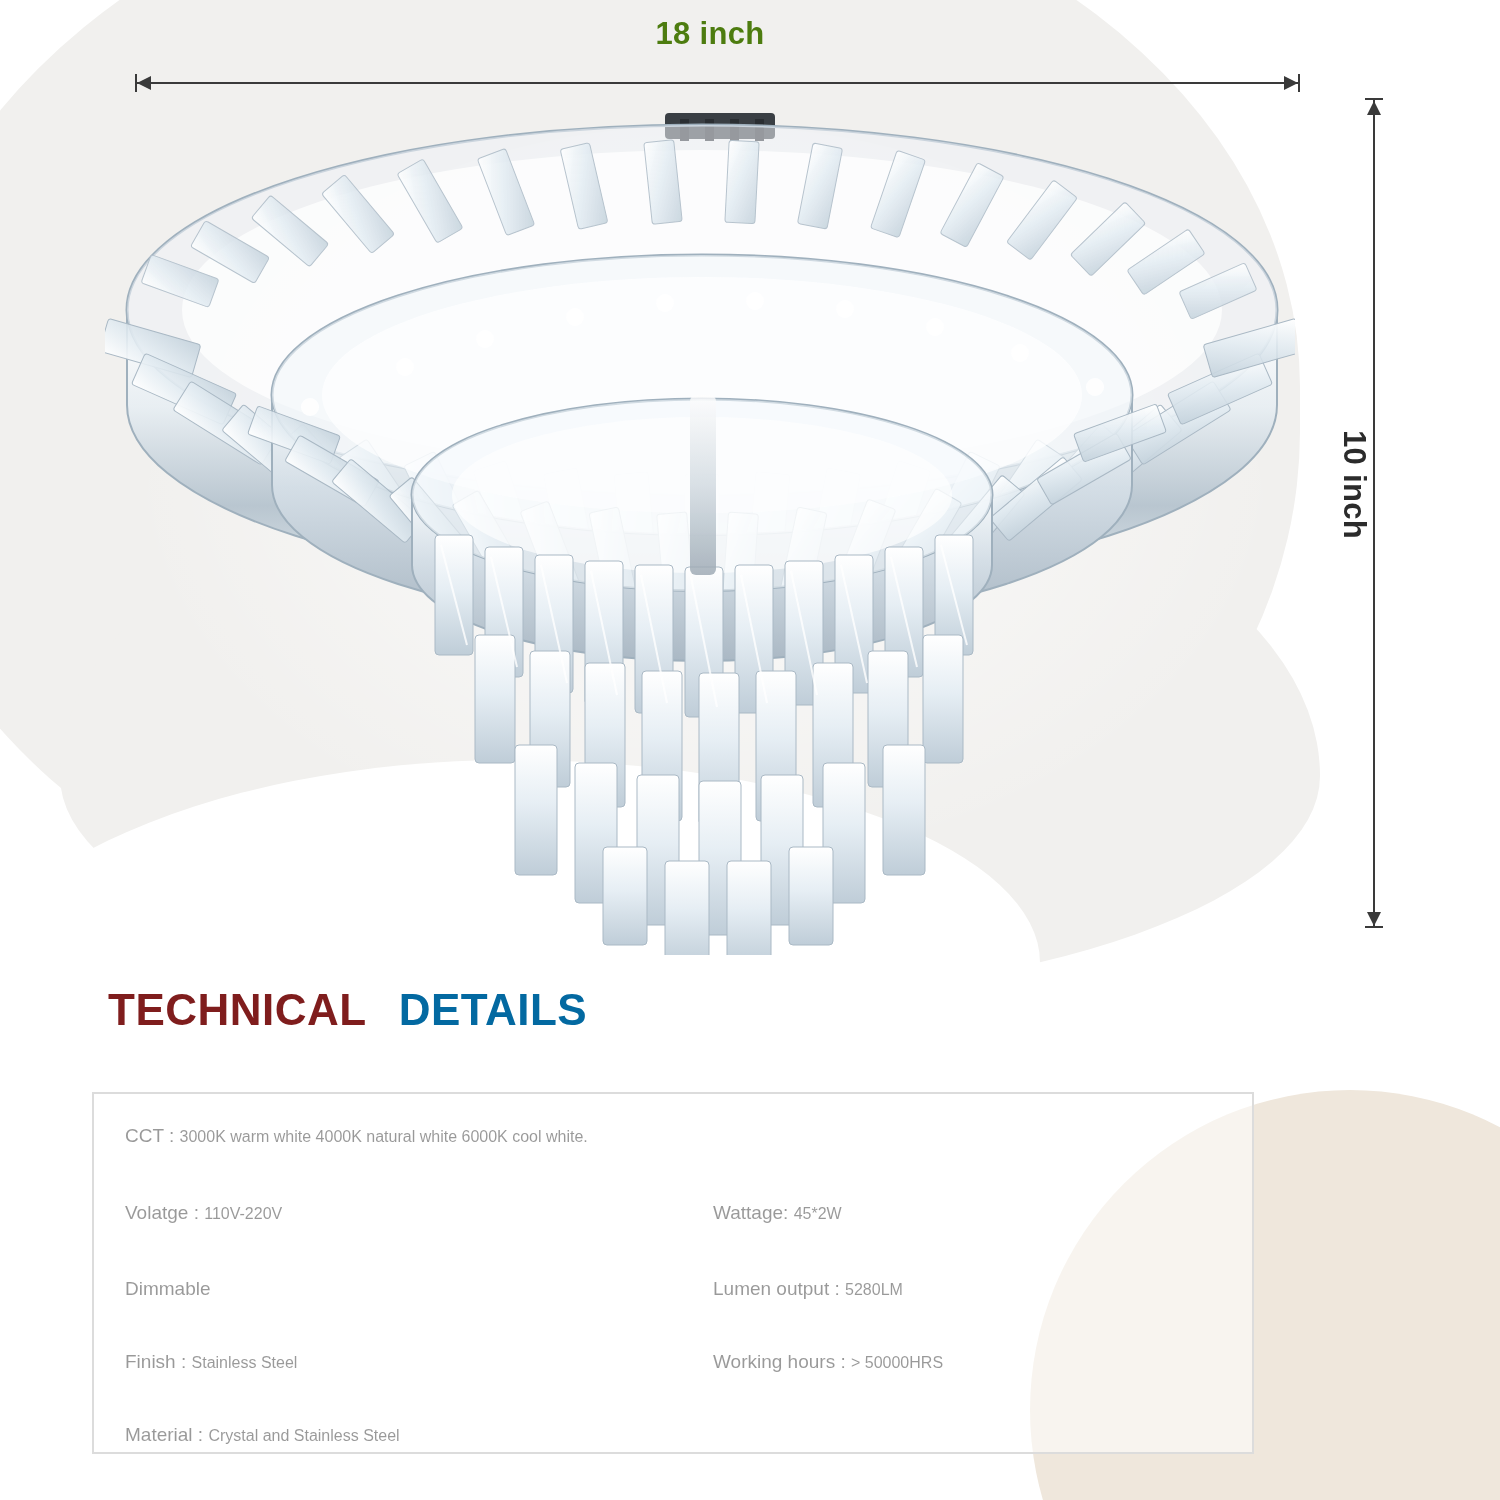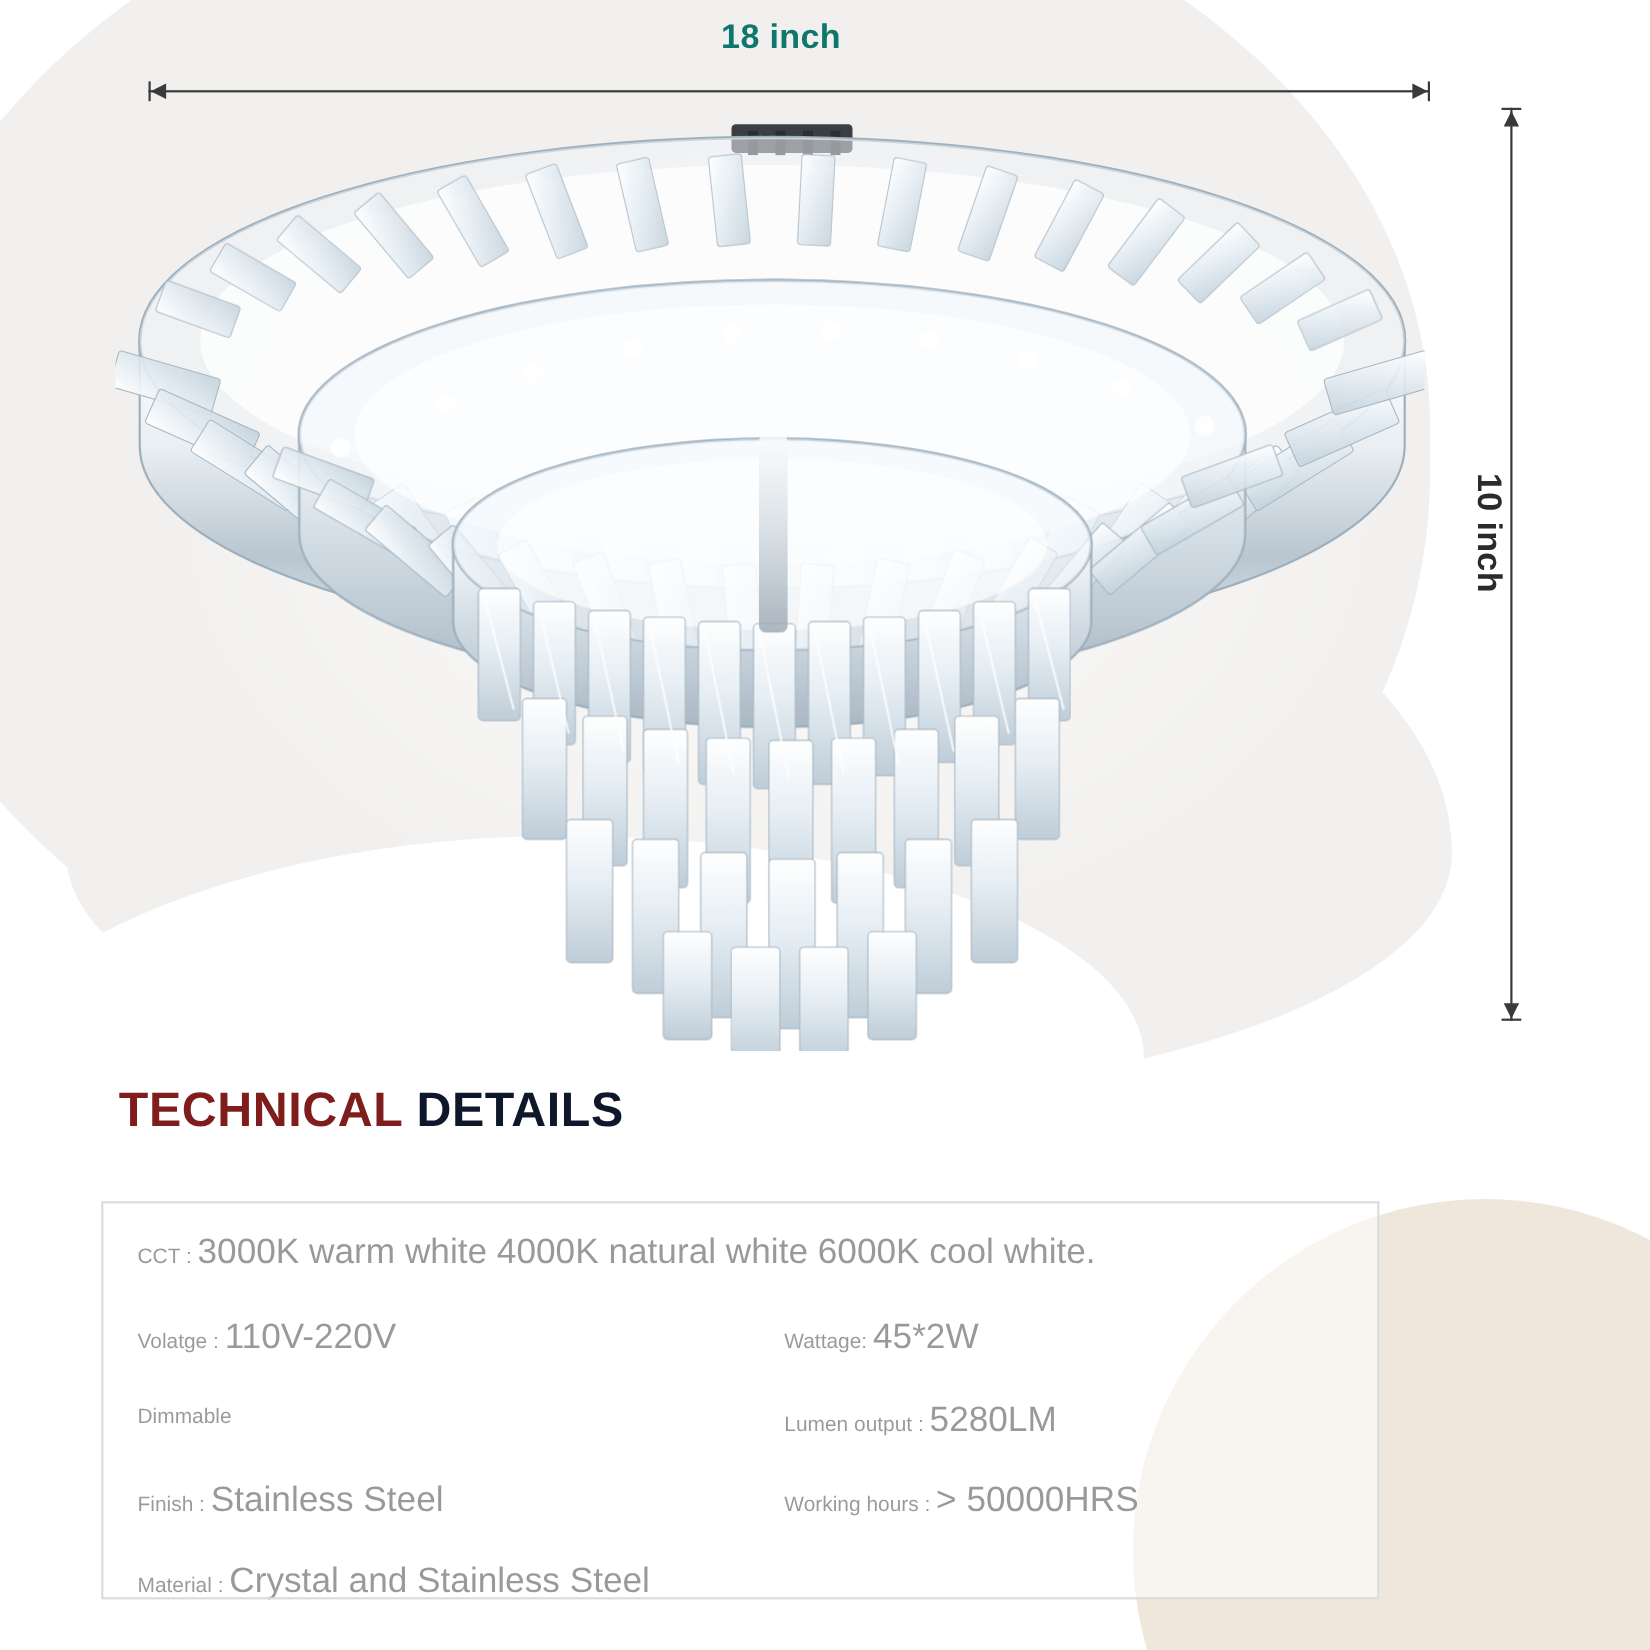--- a/index.html
+++ b/index.html
@@ -59,21 +59,21 @@
 
   
   .dim-top-label {
     position: absolute;
     left: 0;
     top: 16px;
     width: 1420px;
     text-align: center;
     font-size: 31px;
     font-weight: bold;
-    color: #0f766e;
+    color: #4d7c0f;
     z-index: 6;
     letter-spacing: .3px;
   }
   .dim-top-line {
     position: absolute;
     left: 135px;
     top: 82px;
     width: 1165px;
     height: 2px;
     background: #3a3a3a;
@@ -151,41 +151,41 @@
   .tech-heading {
     position: absolute;
     left: 108px;
     top: 985px;
     font-size: 44px;
     font-weight: bold;
     letter-spacing: .5px;
     z-index: 7;
   }
   .tech-heading .t1 { color: #7f1d1d; }
-  .tech-heading .t2 { color: #0f172a; }
+  .tech-heading .t2 { color: #0369a1; margin-left: 20px; }
 
   .tech-box {
     position: absolute;
     left: 92px;
     top: 1092px;
     width: 1162px;
     height: 362px;
     border: 2px solid #dcdcdc;
     background: rgba(255,255,255,0.55);
     box-sizing: border-box;
     z-index: 7;
   }
   .spec {
     position: absolute;
     font-size: 25px;
     color: #1e1e1e;
     white-space: nowrap;
   }
   .spec .k { font-size: 19px; }
-  .spec .v { font-size: 32px; }
+  .spec .v { font-size: 16px; }
 
   .row-cct   { left: 125px; top: 1119px; }
   .row-volt  { left: 125px; top: 1196px; }
   .row-dim   { left: 125px; top: 1272px; text-align: right; }
   .row-fin   { left: 125px; top: 1345px; }
   .row-mat   { left: 125px; top: 1418px; }
   .row-watt  { left: 713px; top: 1196px; }
   .row-lumen { left: 713px; top: 1272px; }
   .row-hours { left: 713px; top: 1345px; text-align: center; }
 </style>

